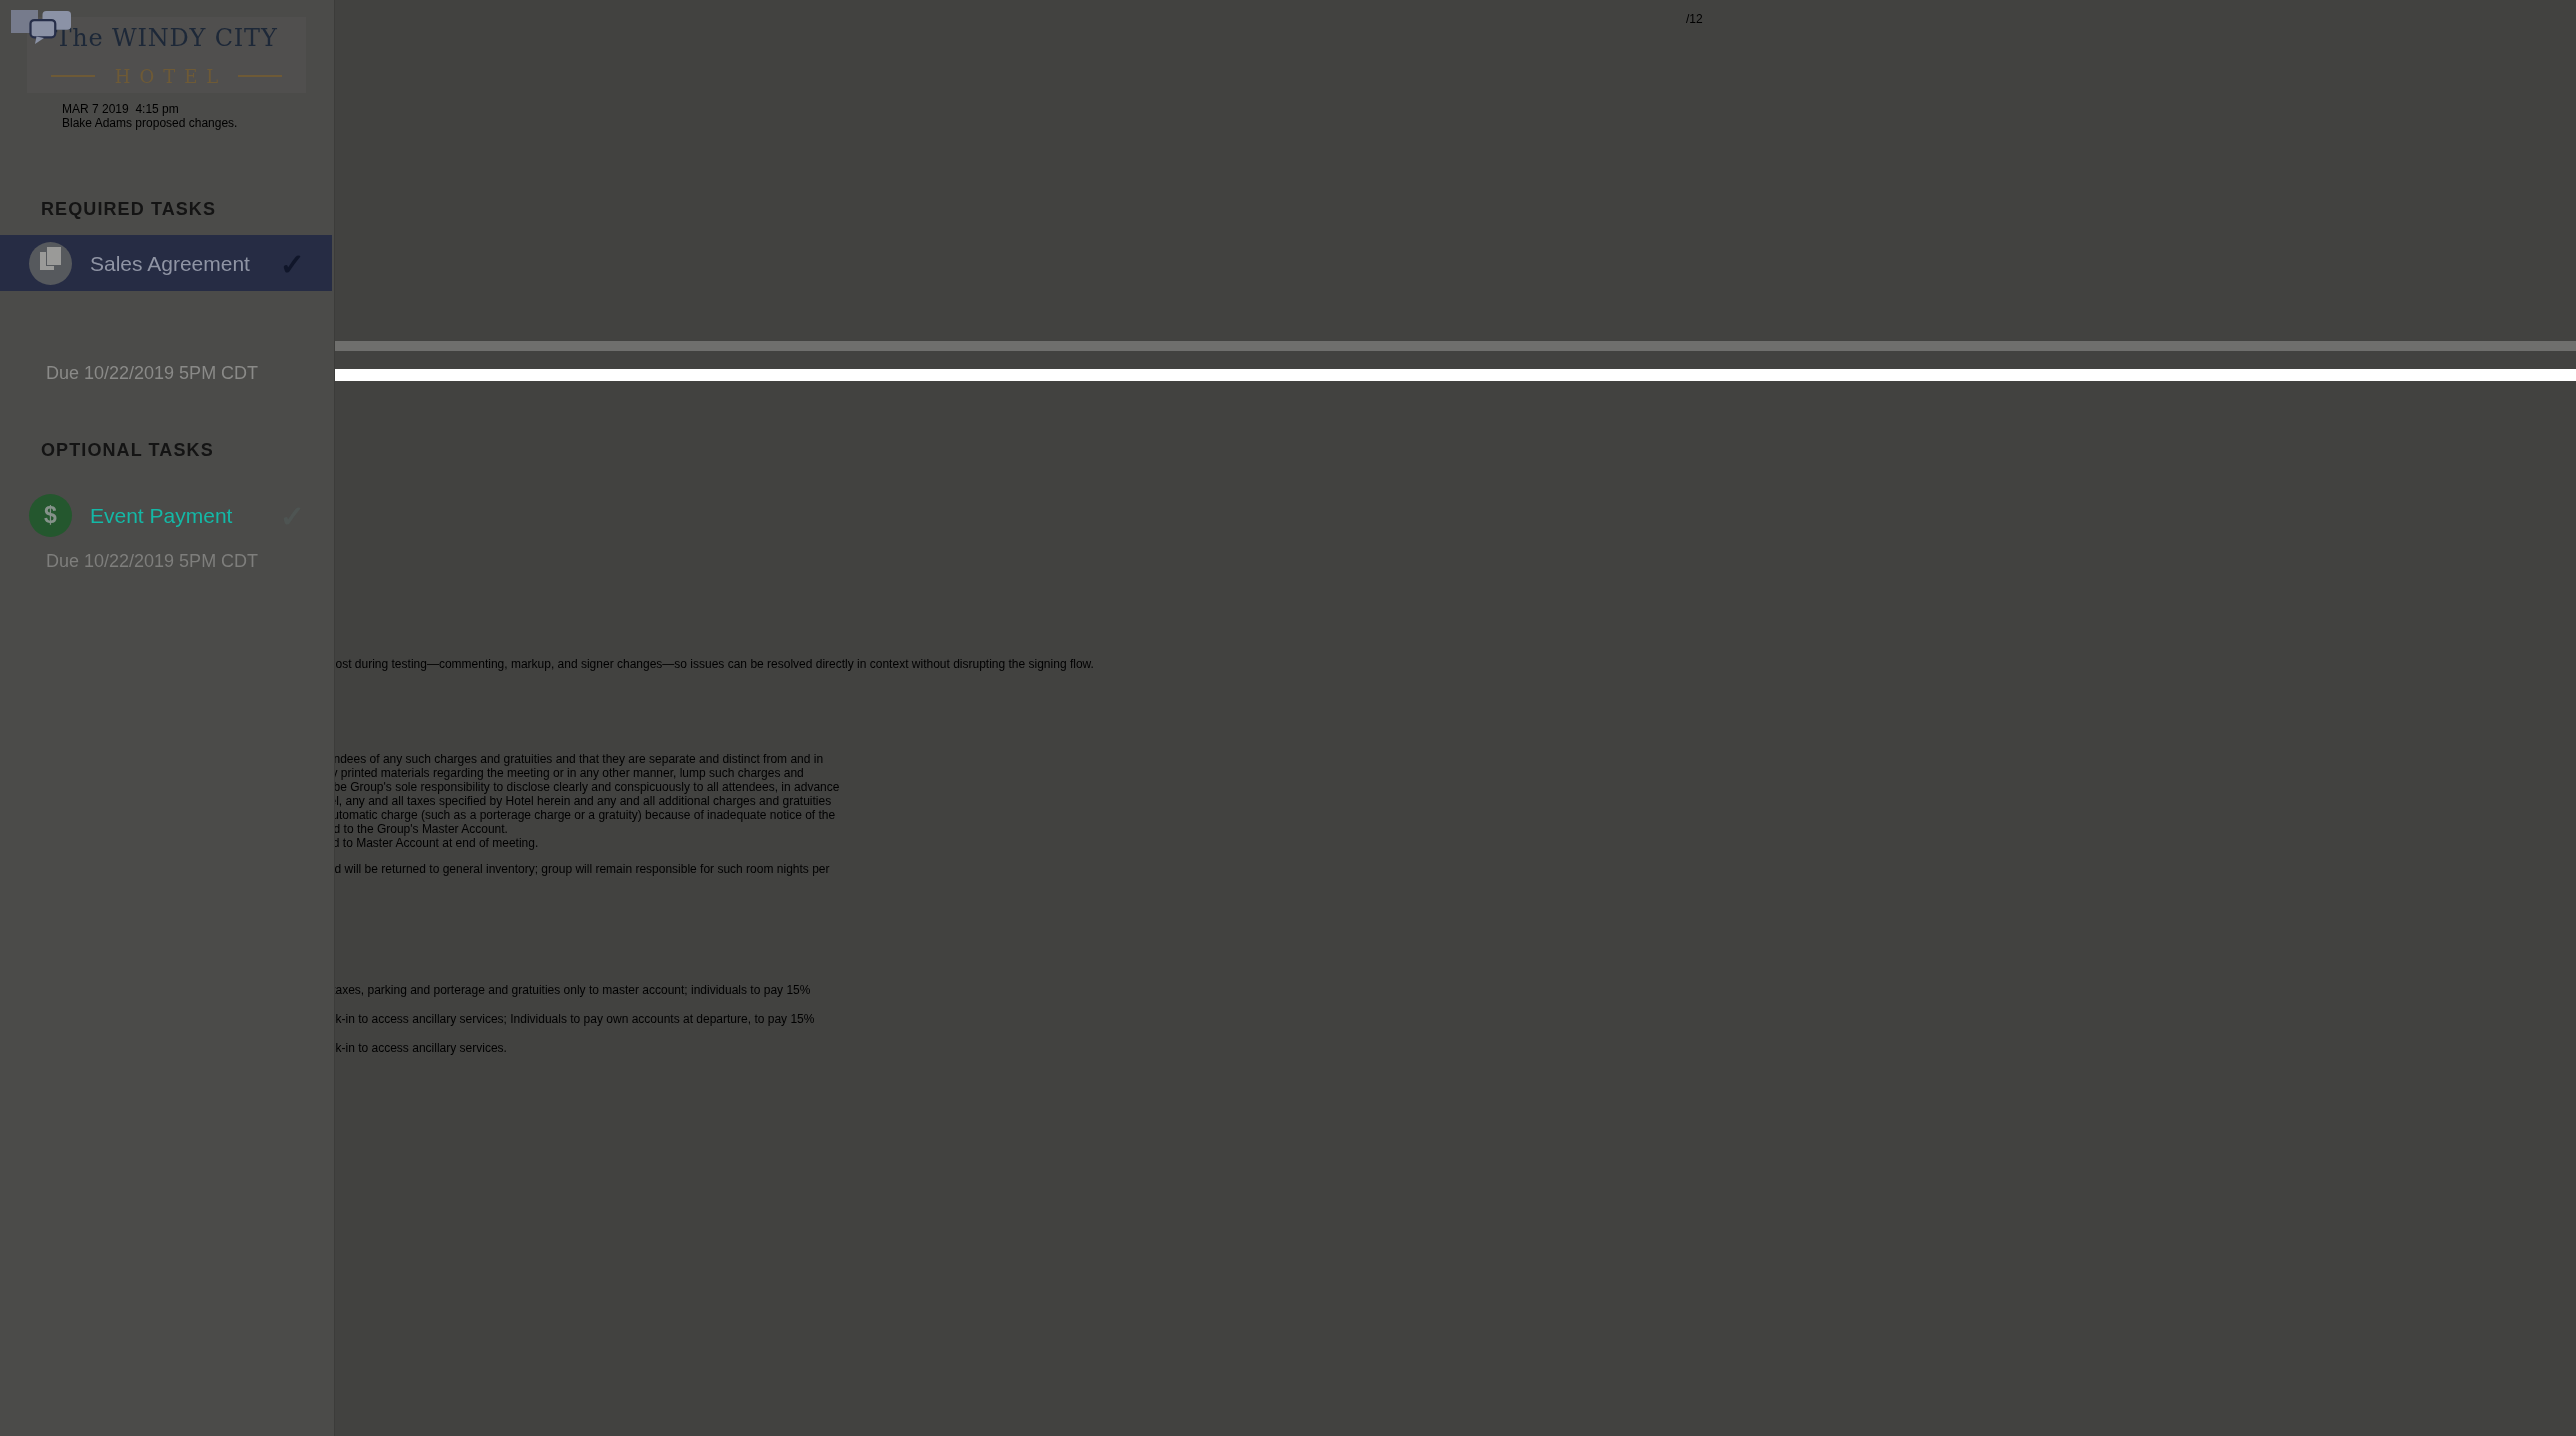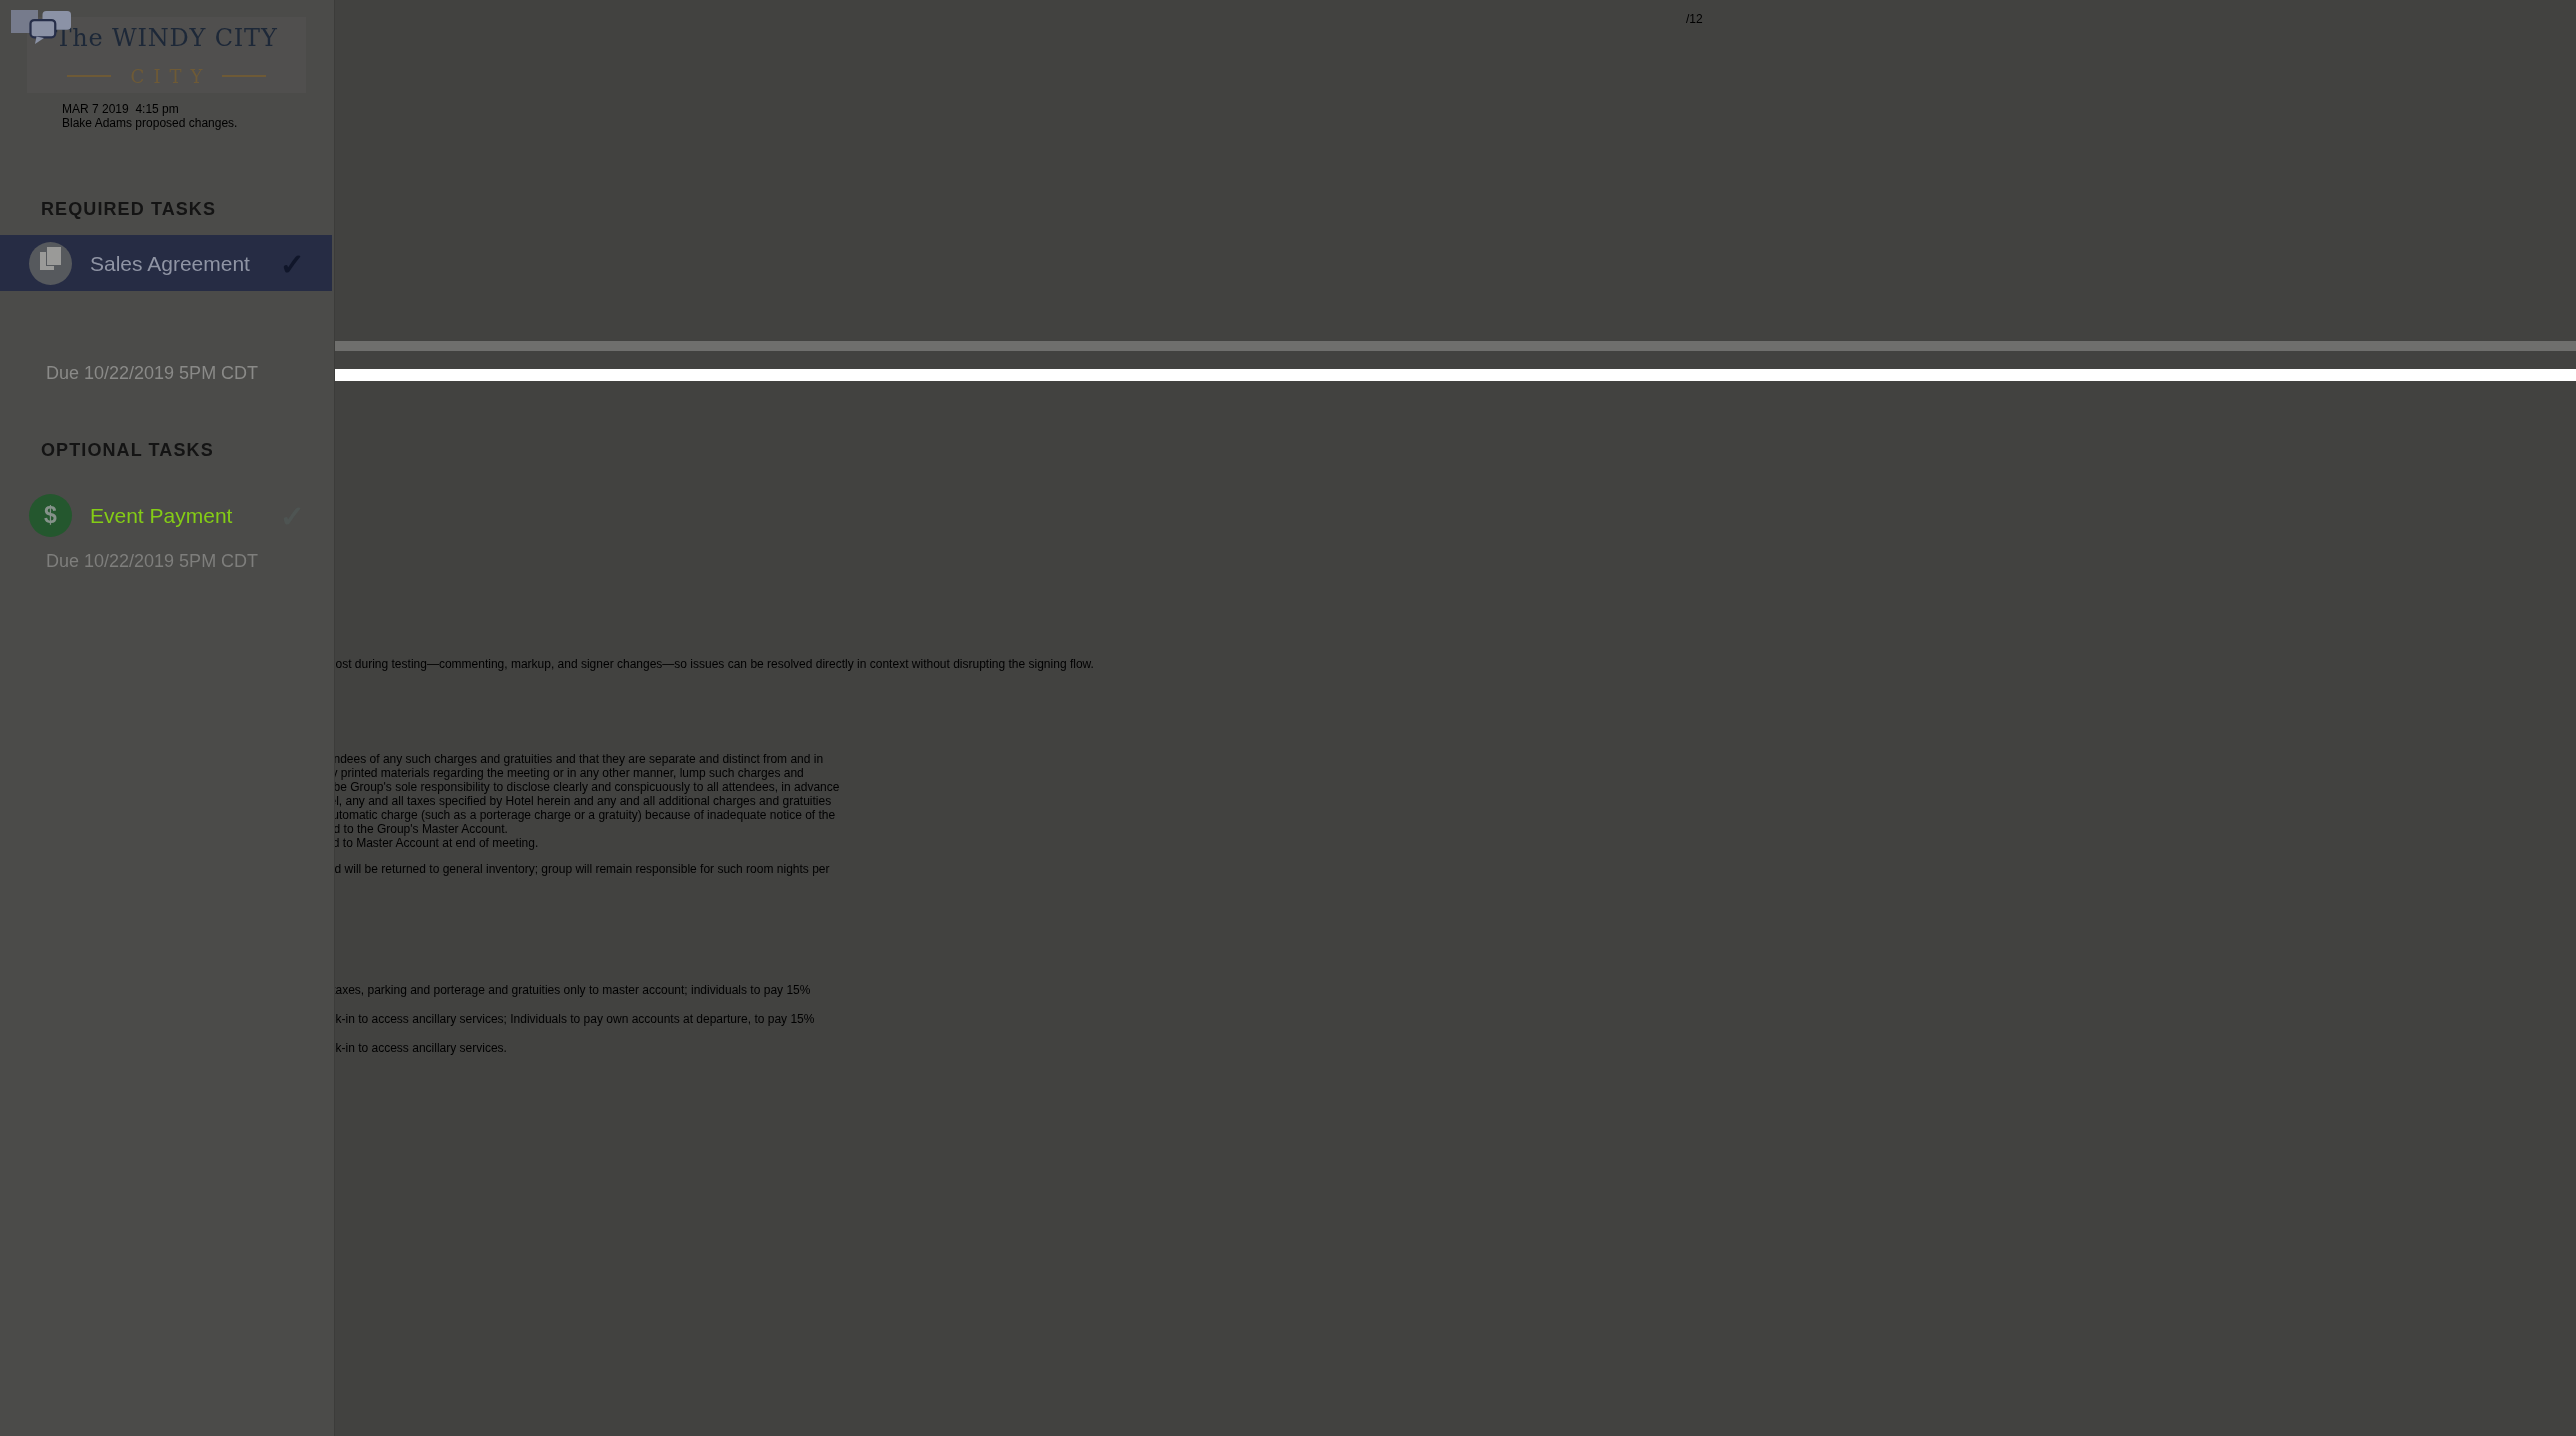--- a/index.html
+++ b/index.html
@@ -35,42 +35,42 @@
 <div class="stage">
 
   
   <div class="layer base">
 
     <div class="lsb">
       <div class="logo-card">
         <div class="logo1">The WINDY CITY</div>
         <div class="logo2">
           <span class="rule"></span>
-          <span>CITY</span>
+          <span>HOTEL</span>
           <span class="rule"></span>
         </div>
       </div>
       <div class="sbh" style="top:199px;">REQUIRED TASKS</div>
 
       <div class="task" style="top:235px;background:#262c44;">
         <div class="circ gray">
             <div class="docpages"></div>
           </div>
         <div class="lbl" style="color:#8f94a4;">Sales Agreement</div>
         <div class="chk" style="color:#10162a;"></div>
       </div>
 
       <div class="sep" style="top:354px;"></div>
       <div class="due" style="top:363px;">Due  10/22/2019   5PM  CDT</div>
 
       <div class="sbh" style="top:440px;">OPTIONAL TASKS</div>
       <div class="sep" style="top:484px;"></div>
       <div class="task" style="top:487px;">
         <div class="circ green dollar"></div>
-        <div class="lbl" style="color:#84cc16;">Event Payment</div>
+        <div class="lbl" style="color:#14b8a6;">Event Payment</div>
         <div class="chk" style="color:#4e5452;"></div>
       </div>
       <div class="sep" style="top:544px;"></div>
       <div class="due" style="top:551px;color:#7e7e7c;">Due  10/22/2019   5PM  CDT</div>
     </div>
 
     <div class="main">
       <div class="topbar">
         <div class="tbitem" style="left:-2.3px;">
           <div class="ic dim-navy">

